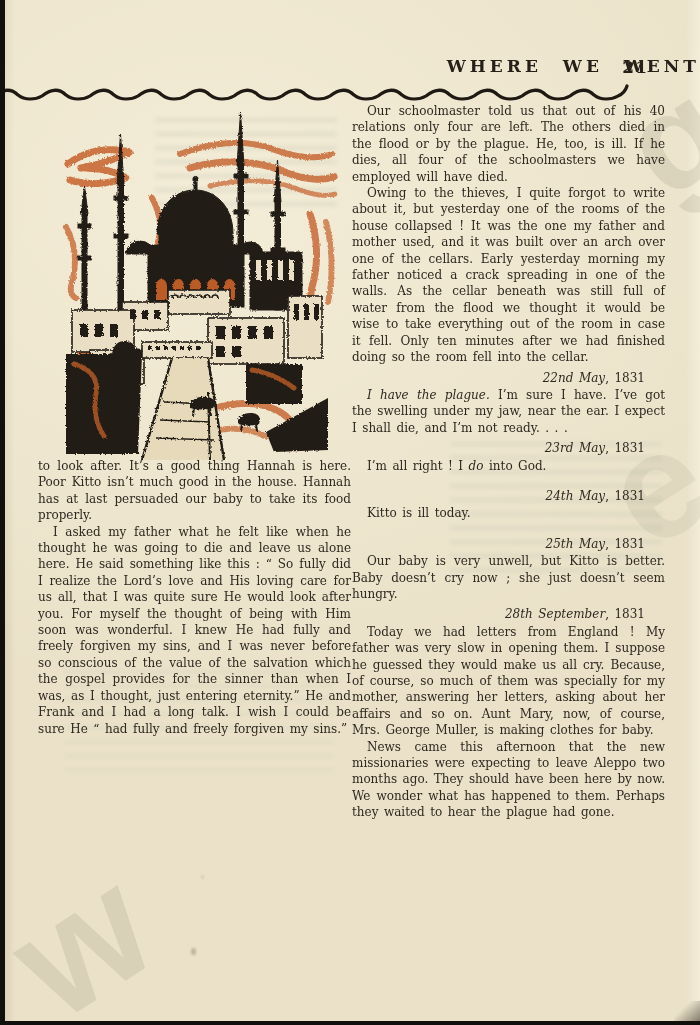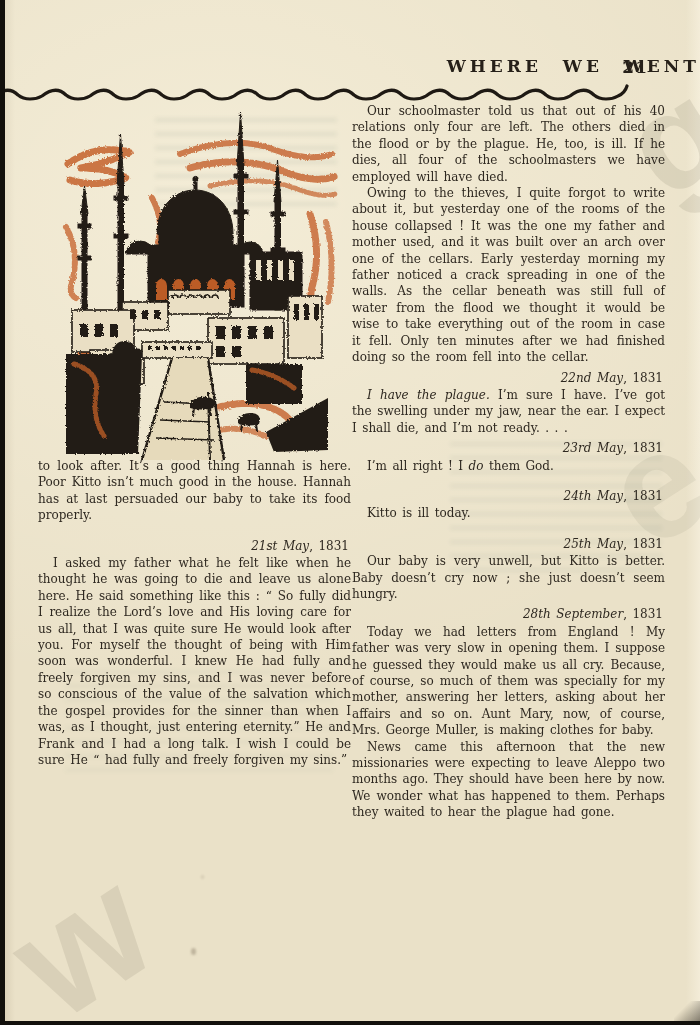--- a/index.html
+++ b/index.html
@@ -37,21 +37,21 @@
     font-size:12px;line-height:16.4px;
     color:#2e2820;
     text-align:justify;
     word-spacing:.14em;
     hyphens:none;
   }
   .col-left{left:33px;top:458px;}
   .col-right{left:347px;top:103px;}
   .para{margin:0;}
   .para.ind{text-indent:15px;}
-  .date-line{text-align:right;margin:4px 2px 1px 0;}
+  .date-line{text-align:right;margin:4px 20px 1px 0;}
   .date-line.gap{margin-top:14px;}
   .it{font-style:italic;}
   
   .illustration{position:absolute;left:55px;top:102px;width:282px;height:362px;}
   
   .ghost{
     position:absolute;
     background:repeating-linear-gradient(180deg, rgba(0,0,0,0) 0 10px, rgba(96,122,106,.10) 10px 14px);
     filter:blur(2px);
     pointer-events:none;
@@ -266,30 +266,29 @@
         <path d="M178,318 q4,-8 14,-7 q8,1 8,7 l-1,4 q-11,3 -21,0 z"></path>
         <line x1="182" y1="322" x2="181" y2="329" stroke="#221c15" stroke-width="2"></line>
         <line x1="196" y1="322" x2="197" y2="329" stroke="#221c15" stroke-width="2"></line>
       </g>
     </g>
   </svg>
   </div>
 
   <div class="col col-left">
       <p class="para"><span>to look after.  It’s a good thing Hannah is here.  Poor Kitto isn’t much good in the house.  Hannah has at last persuaded our baby to take its food properly.</span></p>
-      <div class="date-line gap"><span class="it">21st May</span><span>, 1831</span></div>
       <p class="para ind"><span>I asked my father what he felt like when he thought he was going to die and leave us alone here.  He said something like this :  “ So fully did I realize the Lord’s love and His loving care for us all, that I was quite sure He would look after you. For myself the thought of being with Him soon was wonderful.  I knew He had fully and freely forgiven my sins, and I was never before so conscious of the value of the salvation which the gospel provides for the sinner than when I was, as I thought, just entering eternity.”  He and Frank and I had a long talk.  I wish I could be sure He “ had fully and freely forgiven my sins.”</span></p>
     </div>
   <div class="col col-right">
       <p class="para ind"><span>Our schoolmaster told us that out of his 40 relations only four are left.  The others died in the flood or by the plague. He, too, is ill.  If he dies, all four of the schoolmasters we have employed will have died.</span></p>
       <p class="para ind"><span>Owing to the thieves, I quite forgot to write about it, but yesterday one of the rooms of the house collapsed !  It was the one my father and mother used, and it was built over an arch over one of the cellars.  Early yesterday morning my father noticed a crack spreading in one of the walls.  As the cellar beneath was still full of water from the flood we thought it would be wise to take everything out of the room in case it fell.  Only ten minutes after we had finished doing so the room fell into the cellar.</span></p>
       <div class="date-line"><span class="it">22nd May</span><span>, 1831</span></div>
       <p class="para ind"><span class="it">I have the plague.</span><span>  I’m sure I have. I’ve got the swelling under my jaw, near the ear.  I expect I shall die, and I’m not ready. . . .</span></p>
       <div class="date-line"><span class="it">23rd May</span><span>, 1831</span></div>
-      <p class="para ind"><span>I’m all right !   I </span><span class="it">do</span><span> them God.</span></p>
+      <p class="para ind"><span>I’m all right !   I </span><span class="it">do</span><span> into God.</span></p>
       <div class="date-line gap"><span class="it">24th May</span><span>, 1831</span></div>
       <p class="para ind"><span>Kitto is ill today.</span></p>
       <div class="date-line gap"><span class="it">25th May</span><span>, 1831</span></div>
       <p class="para ind"><span>Our baby is very unwell, but Kitto is better.  Baby doesn’t cry now ;  she just doesn’t seem hungry.</span></p>
       <div class="date-line"><span class="it">28th September</span><span>, 1831</span></div>
       <p class="para ind"><span>Today we had letters from England ! My father was very slow in opening them. I suppose he guessed they would make us all cry.  Because, of course, so much of them was specially for my mother, answering her letters, asking about her affairs and so on.  Aunt Mary, now, of course, Mrs. George Muller, is making clothes for baby.</span></p>
       <p class="para ind"><span>News came this afternoon that the new missionaries were expecting to leave Aleppo two months ago.  They should have been here by now.  We wonder what has happened to them.  Perhaps they waited to hear the plague had gone.</span></p>
     </div>
 
   <div class="stain stain-1"></div>

